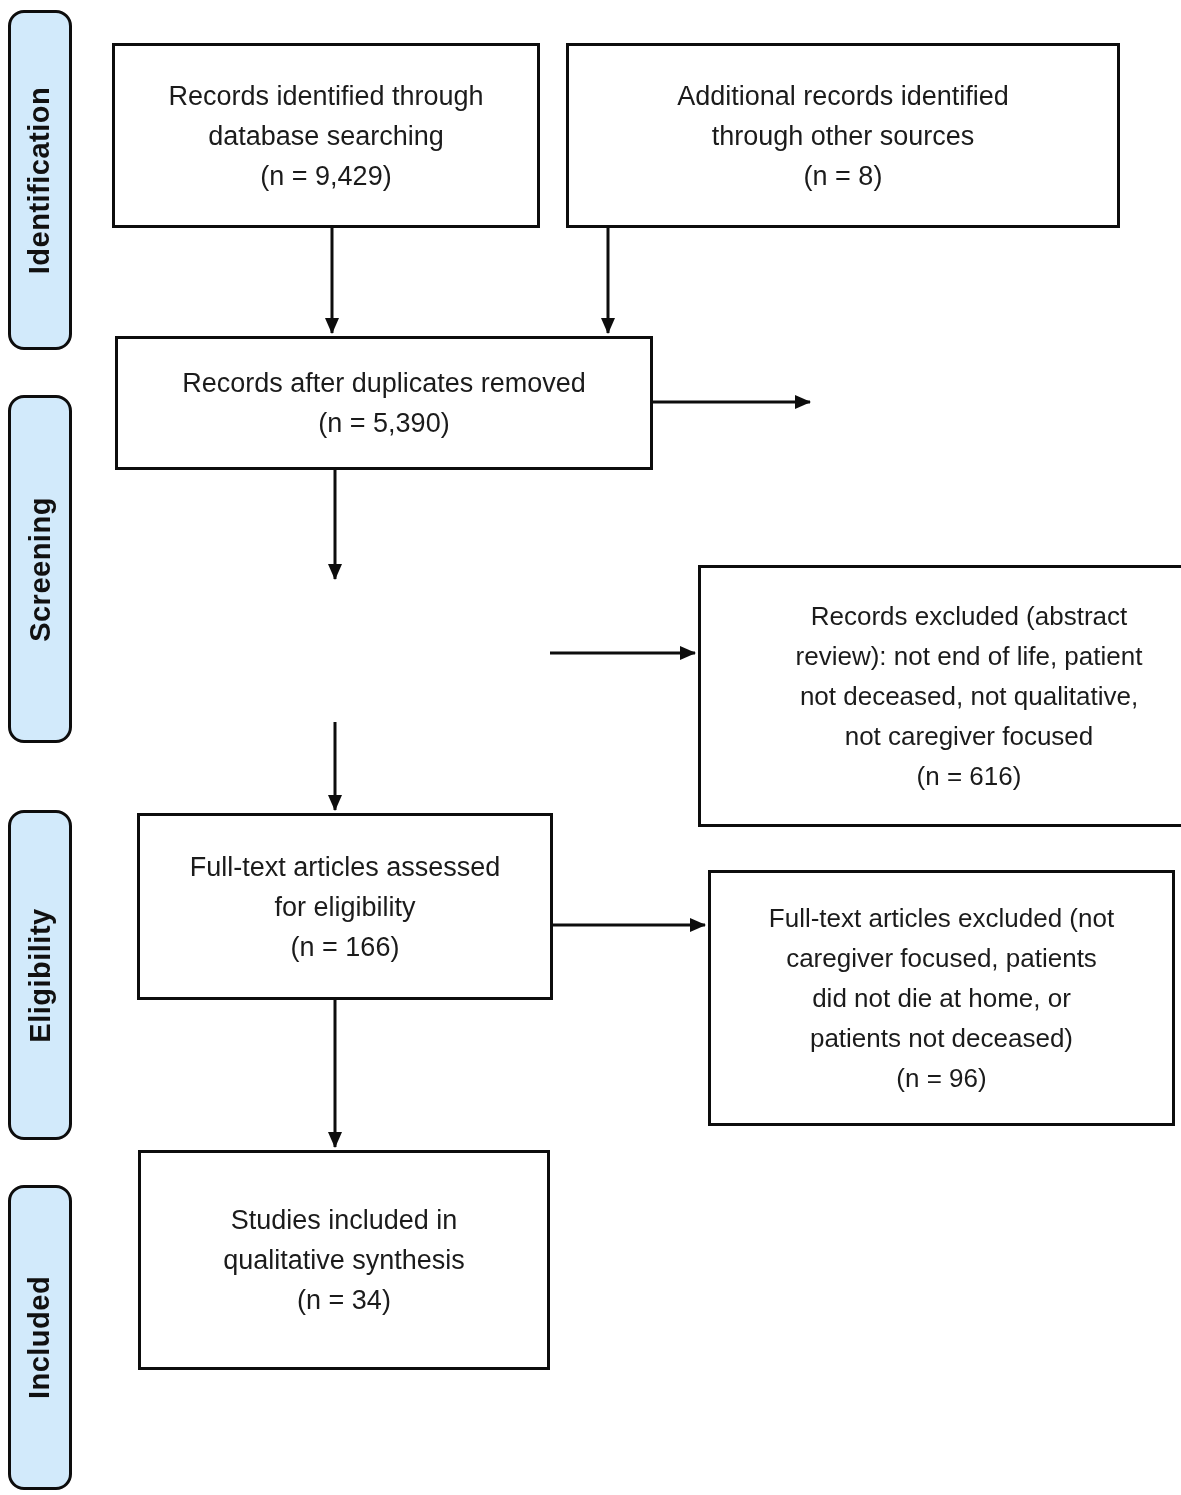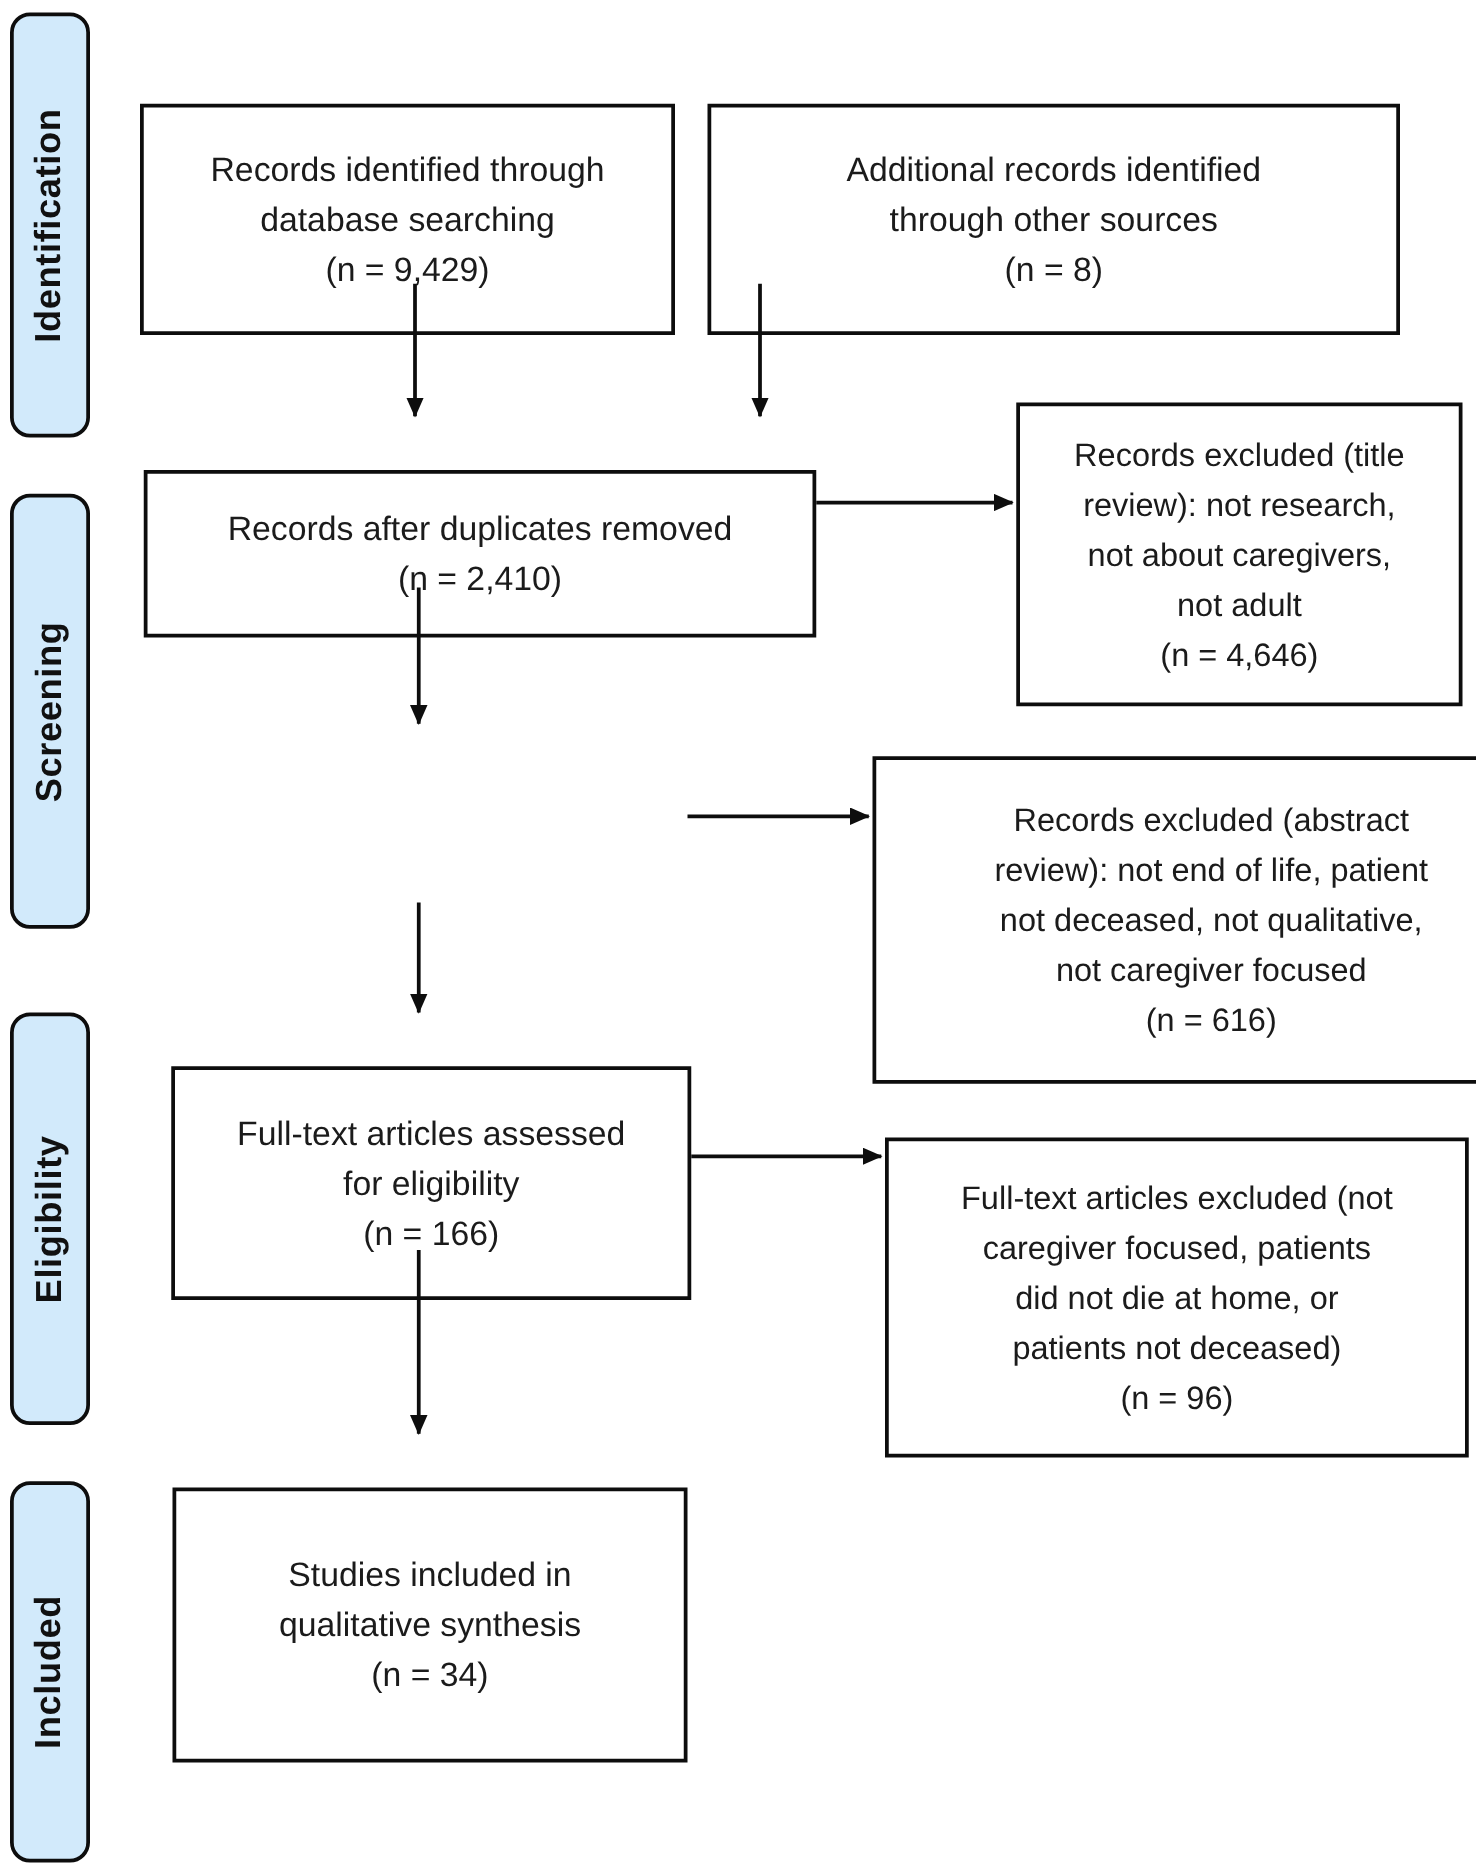--- a/index.html
+++ b/index.html
@@ -33,21 +33,20 @@
     background:#ffffff;
     border:3px solid #0d0d0d;
     box-sizing:border-box;
     display:flex;align-items:center;justify-content:center;
     text-align:center;
     white-space:pre-line;
     font-size:27px;
     line-height:40px;
     color:#1b1b1b;
     padding:6px 10px;
-    margin-top:40px;
   }
   svg.arrows{
     position:absolute;left:0;top:0;width:1181px;height:1495px;
     pointer-events:none;
   }
   svg.arrows line{stroke:#0d0d0d;stroke-width:3;}
 </style>
 </head>
 <body>
 
@@ -68,27 +67,22 @@
 
   <div class="box" style="left:112px;top:43px;width:428px;height:185px">Records identified through
 database searching
 (n = 9,429)</div>
 
   <div class="box" style="left:566px;top:43px;width:554px;height:185px">Additional records identified
 through other sources
 (n = 8)</div>
 
   <div class="box" style="left:115px;top:336px;width:538px;height:134px">Records after duplicates removed
-(n = 2,410)</div>
+(n = 5,390)</div>
 
-  <div class="box" style="left:813px;top:282px;width:357px;height:243px;font-size:26px">Records excluded (title
-review): not research,
-not about caregivers,
-not adult
-(n = 4,646)</div>
 
 
   <div class="box" style="left:698px;top:565px;width:542px;height:262px;font-size:26px">Records excluded (abstract
 review): not end of life, patient
 not deceased, not qualitative,
 not caregiver focused
 (n = 616)</div>
 
   <div class="box" style="left:137px;top:813px;width:416px;height:187px">Full-text articles assessed
 for eligibility

